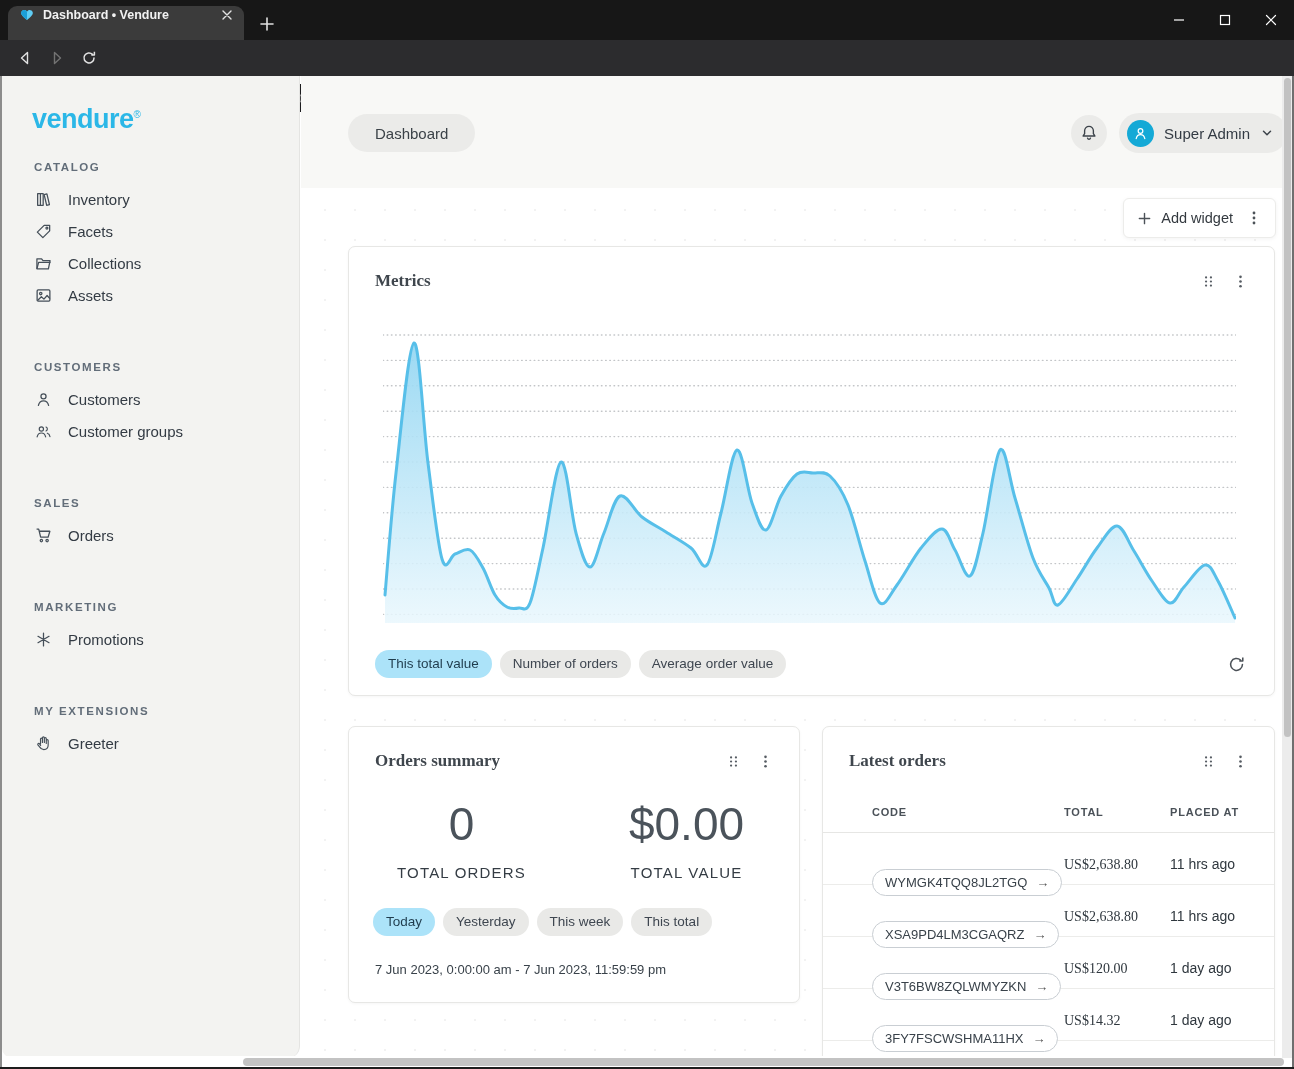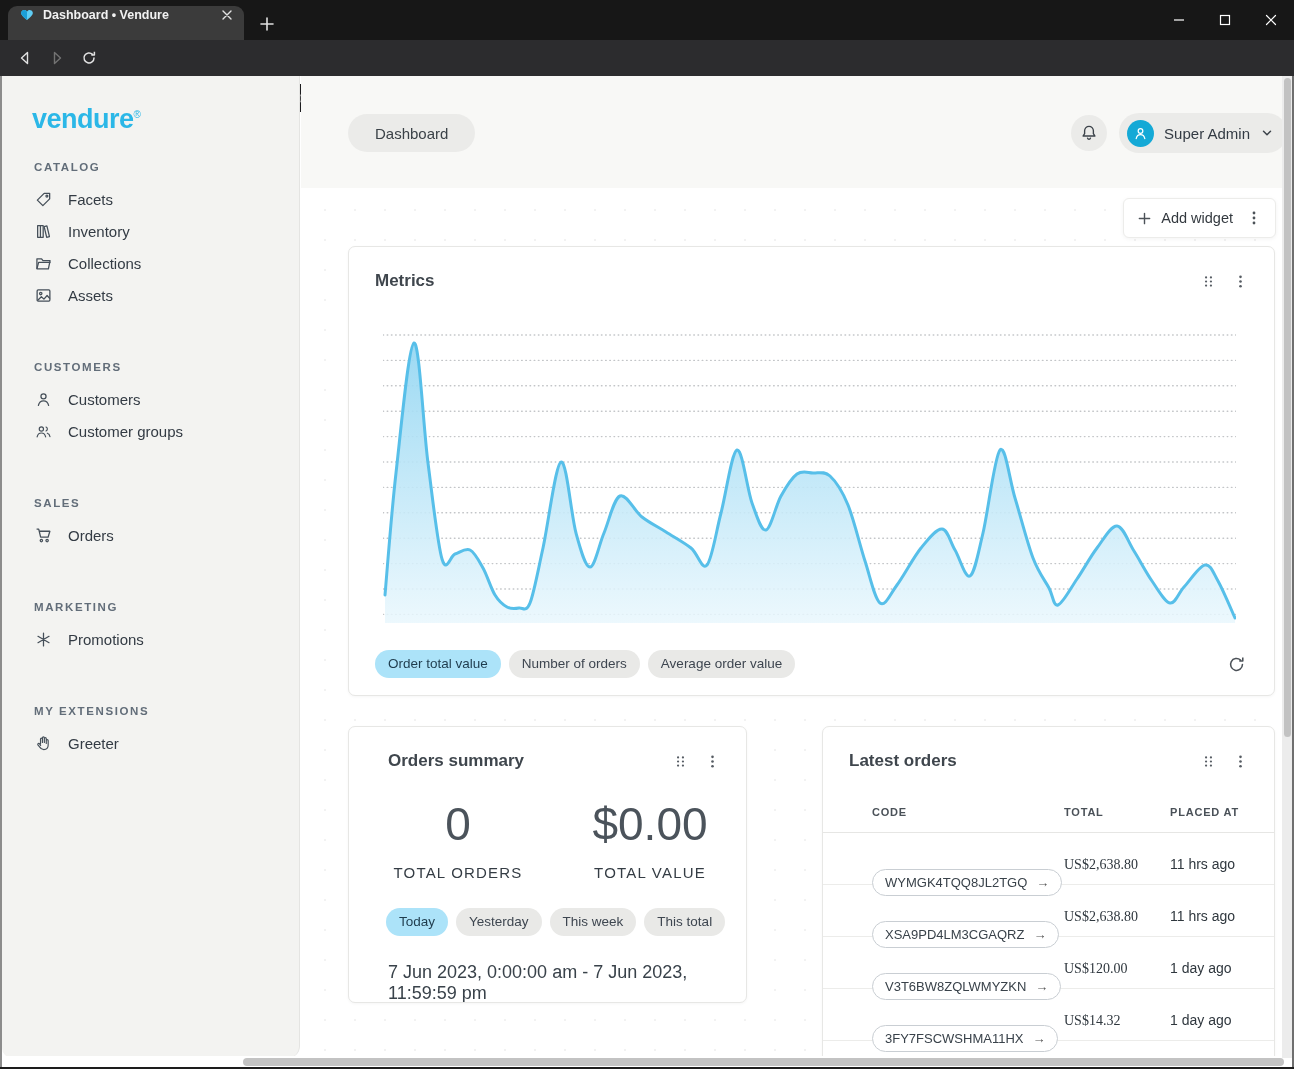--- a/index.html
+++ b/index.html
@@ -76,40 +76,40 @@
 
   .add-widget { position:absolute; right:7px; top:10px; height:40px; background:#fff; border:1px solid #ececea;
                 border-radius:6px; box-shadow:0 1px 4px rgba(0,0,0,0.05); display:flex; align-items:center;
                 gap:9px; padding:0 13px; }
   .add-widget-label { font-size:14.5px; color:#33393f; }
   .icon-dim { color:#4c5258; display:flex; }
 
   .card { position:absolute; background:#fff; border:1px solid #e7e7e5; border-radius:7px;
           box-shadow:0 1px 3px rgba(0,0,0,0.04); overflow:hidden; }
   .card-header { display:flex; align-items:center; justify-content:space-between; padding:24px 26px 0; }
-  .card-title { font-size:17px; font-weight:600; color:#3f464d; }
+  .card-title { font-size:17px; font-weight:600; color:#3f464d;font-family:Liberation Serif, serif; }
   .card-tools { display:flex; align-items:center; gap:18px; color:#565c63; }
 
   .metrics-card { left:47px; top:58px; width:927px; height:450px; }
   .chart-wrap { position:absolute; left:34px; right:38px; top:86px; height:290px; }
   .chart-wrap svg { width:100%; height:100%; display:block; }
   .metrics-footer { position:absolute; left:26px; right:24px; bottom:14px; height:34px;
                     display:flex; align-items:center; justify-content:space-between; }
   .pill-row { display:flex; gap:8px; }
   .pill { background:#e9e9e7; color:#3e4650; border-radius:15px; padding:7px 13px; font-size:13.5px; line-height:1; }
   .pill-selected { background:#ace3f9; color:#1f3c4d; }
   .refresh-btn { width:28px; height:28px; color:#4c5258; display:flex; align-items:center; justify-content:center; }
 
-  .summary-card { left:47px; top:538px; width:399px; height:277px;padding-left:13px; }
+  .summary-card { left:47px; top:538px; width:452px; height:277px; }
   .stats-row { display:flex; margin-top:26px; }
   .stat { flex:1; text-align:center; }
   .stat-value { font-size:46px; color:#4b535b; }
   .stat-label { margin-top:13px; font-size:15px; letter-spacing:1.2px; color:#343c44; }
   .summary-pills { margin:27px 0 0 24px; }
-  .date-range { margin:26px 0 0 26px; font-size:18px; color:#39424a; }
+  .date-range { margin:26px 0 0 26px; font-size:13px; color:#39424a; }
 
   .orders-card { left:521px; top:538px; width:453px; height:430px; }
   .orders-table { margin-top:20px; }
   .tr { display:grid; grid-template-columns:49px 192px 106px 140px; align-items:center; }
   .thead { height:42px; border-bottom:1px solid #e6e6e4; }
   .th { font-size:11px; font-weight:700; letter-spacing:0.8px; color:#4a5158; }
   .trow { height:52px; border-bottom:1px solid #ececea; }
   .code-pill { display:inline-flex; align-items:center; gap:9px; border:1px solid #c9ced3; border-radius:15px;
                padding:5px 12px; font-size:13px; color:#39424a; background:#fff;margin-top:36px; }
   .code-arrow { color:#555; font-size:13px; line-height:1; }
@@ -218,34 +218,34 @@
   <div class="edge-b"></div>
 
   <aside class="sidebar">
     <div class="logo"><span>vendure</span><sup>®</sup></div>
     <nav class="nav">
         <div class="nav-section">
           <div class="nav-heading">CATALOG</div>
           <div class="nav-item">
             <span class="nav-icon">
               <svg width="17" height="17" viewBox="0 0 16 16" fill="none" stroke="currentColor" stroke-width="1.2" stroke-linejoin="round">
+                <path d="M2.5 2.5h2.6v11H2.5zM5.1 2.5h2.6v11H5.1z"></path>
+                <path d="M8.6 3.4l2.6-.7 2.4 10.2-2.6.7z"></path>
+              </svg>
+            </span>
+            <span class="nav-label">Inventory</span>
+          </div>
+          <div class="nav-item">
+            <span class="nav-icon">
+              <svg width="17" height="17" viewBox="0 0 16 16" fill="none" stroke="currentColor" stroke-width="1.2" stroke-linejoin="round">
                 <path d="M8.6 2.2h5.2v5.2L7.4 13.8 2.2 8.6z"></path>
                 <circle cx="11.2" cy="4.8" r="0.9"></circle>
               </svg>
             </span>
             <span class="nav-label">Facets</span>
-          </div>
-          <div class="nav-item">
-            <span class="nav-icon">
-              <svg width="17" height="17" viewBox="0 0 16 16" fill="none" stroke="currentColor" stroke-width="1.2" stroke-linejoin="round">
-                <path d="M2.5 2.5h2.6v11H2.5zM5.1 2.5h2.6v11H5.1z"></path>
-                <path d="M8.6 3.4l2.6-.7 2.4 10.2-2.6.7z"></path>
-              </svg>
-            </span>
-            <span class="nav-label">Inventory</span>
           </div>
           <div class="nav-item">
             <span class="nav-icon">
               <svg width="17" height="17" viewBox="0 0 16 16" fill="none" stroke="currentColor" stroke-width="1.2" stroke-linejoin="round">
                 <path d="M1.8 13V3.6h4.4l1.3 1.8h6.7L12.6 13z"></path>
                 <path d="M1.8 13l1.6-6h11.2"></path>
               </svg>
             </span>
             <span class="nav-label">Collections</span>
           </div>
@@ -410,21 +410,21 @@
               <line x1="0" x2="853" y1="230.6" y2="230.6" stroke="#b9bcbf" stroke-width="1.4" stroke-dasharray="0.6 3.6" stroke-linecap="round" opacity="0.85"></line>
               <line x1="0" x2="853" y1="256" y2="256" stroke="#b9bcbf" stroke-width="1.4" stroke-dasharray="0.6 3.6" stroke-linecap="round" opacity="0.85"></line>
               <line x1="0" x2="853" y1="281.4" y2="281.4" stroke="#b9bcbf" stroke-width="1.4" stroke-dasharray="0.6 3.6" stroke-linecap="round" opacity="0.85"></line>
             </g>
           <path id="chart-area" fill="url(#agrad)" stroke="none" d="M2,262C3.8,241.7 8.2,182.0 13,140C17.8,98.0 25.7,11.7 31,10C36.3,8.3 40.3,94.0 45,130C49.7,166.0 54.5,210.8 59,226C63.5,241.2 67.3,222.5 72,221C76.7,219.5 82.3,214.7 87,217C91.7,219.3 95.8,227.5 100,235C104.2,242.5 108.0,255.5 112,262C116.0,268.5 120.0,271.8 124,274C128.0,276.2 132.2,275.7 136,275C139.8,274.3 143.0,280.0 147,270C151.0,260.0 154.8,238.5 160,215C165.2,191.5 172.5,131.5 178,129C183.5,126.5 188.2,182.5 193,200C197.8,217.5 202.3,234.0 207,234C211.7,234.0 216.0,211.8 221,200C226.0,188.2 230.7,165.7 237,163C243.3,160.3 251.3,178.0 259,184C266.7,190.0 274.8,193.8 283,199C291.2,204.2 301.2,209.5 308,215C314.8,220.5 319.0,237.8 324,232C329.0,226.2 333.0,199.2 338,180C343.0,160.8 348.8,118.7 354,117C359.2,115.3 364.2,156.7 369,170C373.8,183.3 378.2,198.2 383,197C387.8,195.8 392.8,172.3 398,163C403.2,153.7 408.7,144.8 414,141C419.3,137.2 424.5,139.7 430,140C435.5,140.3 441.2,137.7 447,143C452.8,148.3 459.2,157.8 465,172C470.8,186.2 476.7,211.7 482,228C487.3,244.3 491.7,266.0 497,270C502.3,274.0 507.2,261.2 514,252C520.8,242.8 530.5,224.3 538,215C545.5,205.7 553.3,195.7 559,196C564.7,196.3 567.3,209.2 572,217C576.7,224.8 582.3,245.8 587,243C591.7,240.2 595.0,221.0 600,200C605.0,179.0 611.7,122.8 617,117C622.3,111.2 626.5,147.0 632,165C637.5,183.0 644.3,210.0 650,225C655.7,240.0 661.8,247.2 666,255C670.2,262.8 670.3,273.5 675,272C679.7,270.5 687.5,255.5 694,246C700.5,236.5 707.3,223.8 714,215C720.7,206.2 727.8,192.5 734,193C740.2,193.5 745.2,208.8 751,218C756.8,227.2 763.0,239.3 769,248C775.0,256.7 781.7,269.0 787,270C792.3,271.0 795.2,260.3 801,254C806.8,247.7 816.3,233.0 822,232C827.7,231.0 830.0,239.2 835,248C840.0,256.8 849.2,278.8 852,285L852,290L2,290Z"></path>
           <path id="chart-line" fill="none" stroke="#57bfe9" stroke-width="3" stroke-linejoin="round" stroke-linecap="round" d="M2,262C3.8,241.7 8.2,182.0 13,140C17.8,98.0 25.7,11.7 31,10C36.3,8.3 40.3,94.0 45,130C49.7,166.0 54.5,210.8 59,226C63.5,241.2 67.3,222.5 72,221C76.7,219.5 82.3,214.7 87,217C91.7,219.3 95.8,227.5 100,235C104.2,242.5 108.0,255.5 112,262C116.0,268.5 120.0,271.8 124,274C128.0,276.2 132.2,275.7 136,275C139.8,274.3 143.0,280.0 147,270C151.0,260.0 154.8,238.5 160,215C165.2,191.5 172.5,131.5 178,129C183.5,126.5 188.2,182.5 193,200C197.8,217.5 202.3,234.0 207,234C211.7,234.0 216.0,211.8 221,200C226.0,188.2 230.7,165.7 237,163C243.3,160.3 251.3,178.0 259,184C266.7,190.0 274.8,193.8 283,199C291.2,204.2 301.2,209.5 308,215C314.8,220.5 319.0,237.8 324,232C329.0,226.2 333.0,199.2 338,180C343.0,160.8 348.8,118.7 354,117C359.2,115.3 364.2,156.7 369,170C373.8,183.3 378.2,198.2 383,197C387.8,195.8 392.8,172.3 398,163C403.2,153.7 408.7,144.8 414,141C419.3,137.2 424.5,139.7 430,140C435.5,140.3 441.2,137.7 447,143C452.8,148.3 459.2,157.8 465,172C470.8,186.2 476.7,211.7 482,228C487.3,244.3 491.7,266.0 497,270C502.3,274.0 507.2,261.2 514,252C520.8,242.8 530.5,224.3 538,215C545.5,205.7 553.3,195.7 559,196C564.7,196.3 567.3,209.2 572,217C576.7,224.8 582.3,245.8 587,243C591.7,240.2 595.0,221.0 600,200C605.0,179.0 611.7,122.8 617,117C622.3,111.2 626.5,147.0 632,165C637.5,183.0 644.3,210.0 650,225C655.7,240.0 661.8,247.2 666,255C670.2,262.8 670.3,273.5 675,272C679.7,270.5 687.5,255.5 694,246C700.5,236.5 707.3,223.8 714,215C720.7,206.2 727.8,192.5 734,193C740.2,193.5 745.2,208.8 751,218C756.8,227.2 763.0,239.3 769,248C775.0,256.7 781.7,269.0 787,270C792.3,271.0 795.2,260.3 801,254C806.8,247.7 816.3,233.0 822,232C827.7,231.0 830.0,239.2 835,248C840.0,256.8 849.2,278.8 852,285"></path>
         </svg>
       </div>
       <div class="metrics-footer">
         <div class="pill-row">
-            <button class="pill pill-selected">Order total value</button>
+            <button class="pill pill-selected">This total value</button>
             <button class="pill">Number of orders</button>
             <button class="pill">Average order value</button>
           </div>
         <button class="refresh-btn">
           <span style="display:flex">
             <svg width="19" height="19" viewBox="0 0 16 16">
                 <path d="M13 8a5 5 0 1 1-1.6-3.7" fill="none" stroke="currentColor" stroke-width="1.3" stroke-linecap="round"></path>
                 <path d="M13.3 2v3h-3" fill="none" stroke="currentColor" stroke-width="1.3" stroke-linejoin="round"></path>
               </svg>
           </span>

